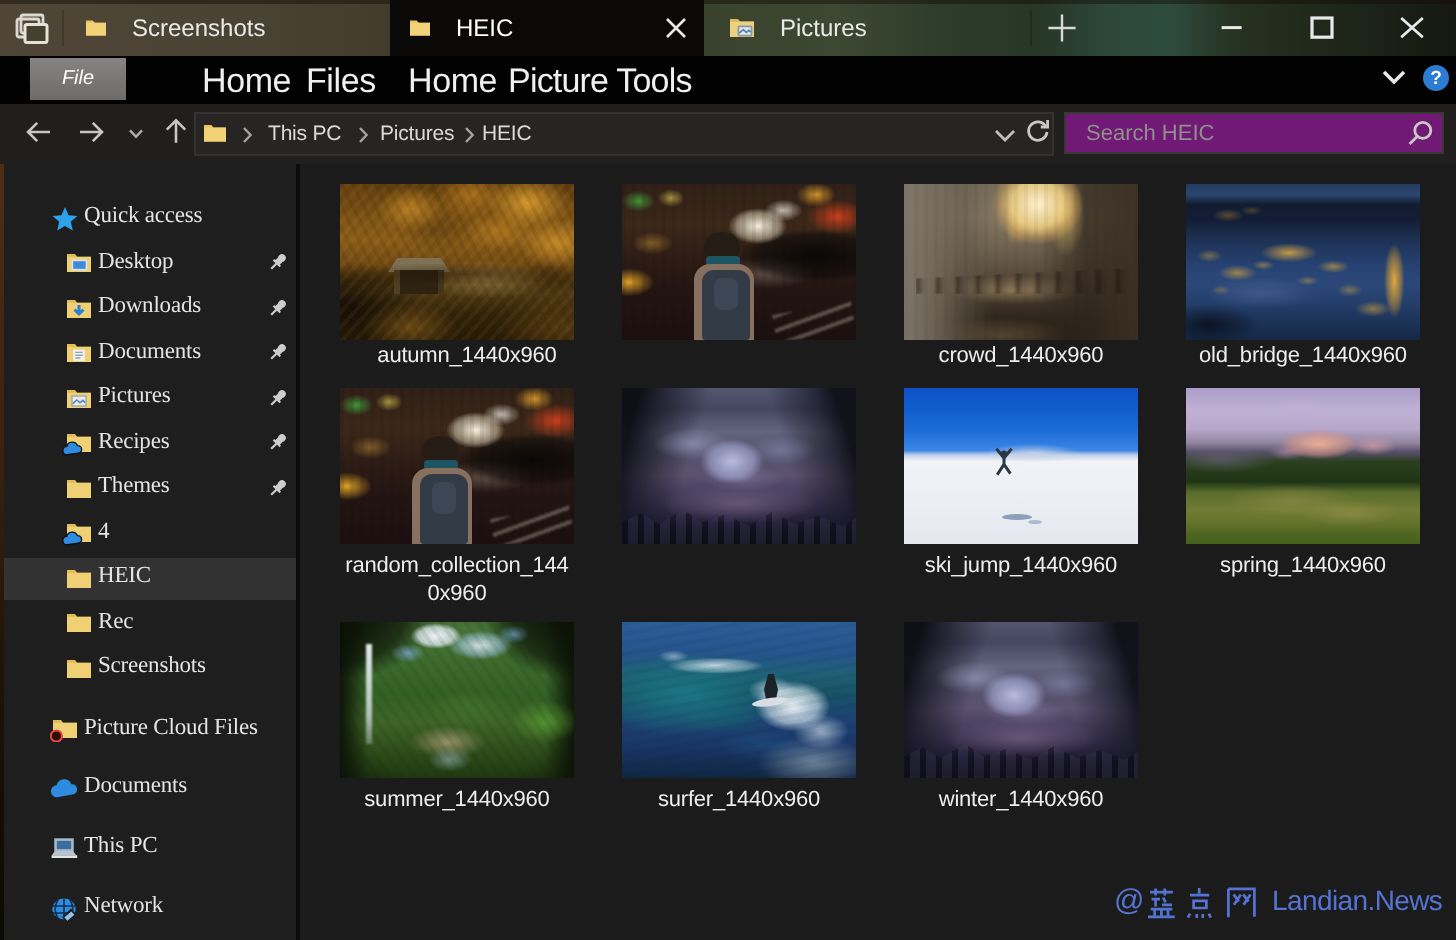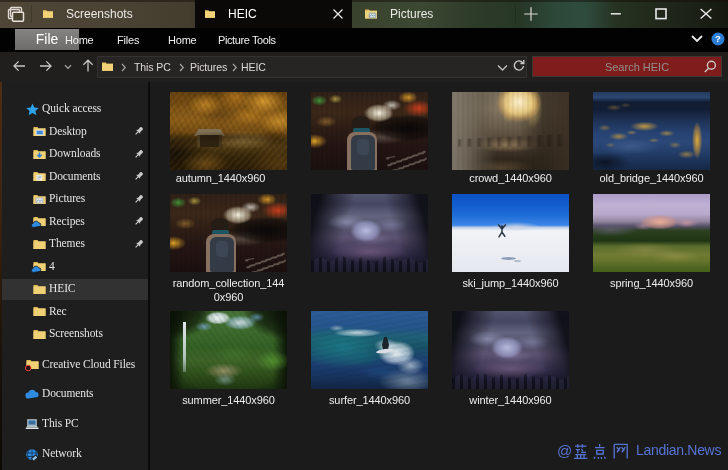--- a/index.html
+++ b/index.html
@@ -12,31 +12,31 @@
     background:linear-gradient(90deg,#4f4637 0px,#4a4233 120px,#443c2d 190px,
       #3a3a2a 200px,#39422d 352px,#3c4832 420px,#2e3c2a 470px,#273726 520px,
       #2d4839 555px,#2e4c3e 585px,#263322 615px,#222a1c 650px,#1c2217 690px,#15190f 728px);}
   #tabbar::before{content:"";position:absolute;left:0;top:0;width:728px;height:2px;
     background:rgba(20,12,4,.45);}
   #activetab{position:absolute;left:195px;top:0;width:157px;height:28px;background:#0a0908;}
   .tabtxt{position:absolute;top:0;height:28px;line-height:29px;font-size:12px;color:#eceae6;}
   .tsep{position:absolute;top:5px;width:1px;height:18px;background:rgba(0,0,0,.18);}
   
   #menubar{position:absolute;left:0;top:28px;width:728px;height:24px;background:#020202;}
-  #filebtn{position:absolute;left:15px;top:29px;width:64px;height:21px;
+  #filebtn{position:absolute;left:15px;top:29px;width:48px;height:21px;
     background:linear-gradient(180deg,#868482 0%,#6e6c6a 100%);
-    color:#fff;font-size:14px;text-align:center;line-height:21px;}
-  .mitem{position:absolute;top:28px;height:24px;line-height:25px;font-size:11px;color:#f0f0f0;letter-spacing:-.2px;}
+    color:#fff;font-size:10px;text-align:center;line-height:21px;font-style:italic;}
+  .mitem{position:absolute;top:28px;height:24px;line-height:25px;font-size:17px;color:#f0f0f0;letter-spacing:-.2px;margin-left:36px;}
   
   #addrbar{position:absolute;left:0;top:52px;width:728px;height:30px;background:#211f1e;}
   #addrfield{position:absolute;left:97px;top:56px;width:430px;height:22px;
     background:#272523;border:1px solid #343230;}
   #searchbox{position:absolute;left:532px;top:56px;width:190px;height:21px;
-    background:#7f1d1d;border:1px solid #3a3734;
-    color:#918f8c;font-size:11px;line-height:20px;padding-left:20px;text-align:center;}
+    background:#701a75;border:1px solid #3a3734;
+    color:#918f8c;font-size:11px;line-height:20px;padding-left:10px;}
   .crumb{position:absolute;height:23px;line-height:23px;font-size:10.5px;color:#dcdad8;letter-spacing:-.1px;}
   
   #sidebar{position:absolute;left:0;top:82px;width:148px;height:388px;background:#1e1e1e;}
   #vsep{position:absolute;left:148px;top:82px;width:2px;height:388px;background:#0b0b0b;}
   #content{position:absolute;left:150px;top:82px;width:578px;height:388px;background:#1b1b1b;}
   #selrow{position:absolute;left:0px;top:279px;width:148px;height:21px;background:#323232;}
   .srow{position:absolute;height:21px;line-height:21px;font-size:11.5px;color:#e4e4e4;letter-spacing:-.1px;font-family:Liberation Serif, serif;}
   
   .tile{position:absolute;width:117px;height:78px;overflow:hidden;}
   .lbl{position:absolute;width:141px;text-align:center;font-size:11px;
@@ -236,21 +236,21 @@
       <use href="#fold"></use>
     </svg>
   <div class="srow" style="left:49px;top:323px">Screenshots</div>
 
   <svg class="abs" style="left:25px;top:358px" width="14" height="13" viewBox="0 0 14 13">
       <g transform="translate(1,0)">
         <use href="#fold"></use>
       </g>
     <circle cx="3.2" cy="10" r="2.8" fill="#2a0d0d" stroke="#e8483c" stroke-width="1"></circle>
     </svg>
-  <div class="srow" style="left:42px;top:354px">Creative Cloud Files</div>
+  <div class="srow" style="left:42px;top:354px">Picture Cloud Files</div>
 
   <svg class="abs" style="left:25px;top:388px" width="15" height="13" viewBox="0 0 15 13">
     <path d="M3.6 10.6a3 3 0 0 1-.3-6 3.9 3.9 0 0 1 7.4-.5 2.6 2.6 0 0 1 .5 5.2z" fill="#2f8be0"></path>
     </svg>
   <div class="srow" style="left:42px;top:383px">Documents</div>
 
   <svg class="abs" style="left:25px;top:418px" width="15" height="13" viewBox="0 0 15 13">
     <path d="M2.5 1.5h9v6h-9z" fill="#cdd6de" stroke="#9fb0bd" stroke-width=".8"></path>
     <path d="M3.3 2.3h7.4v4.4H3.3z" fill="#3a6f9f"></path>
     <path d="M1 9.5l1.5-2h9l1.5 2z" fill="#b9c4cc"></path>
@@ -314,21 +314,21 @@
     <div class="abs" style="left:0;top:0;width:117px;height:78px;background:
       repeating-linear-gradient(63deg,rgba(42,24,6,.10) 0 2px,transparent 2px 5px),
       repeating-linear-gradient(-48deg,rgba(245,185,85,.06) 0 2px,transparent 2px 5px);"></div>
     <div class="abs" style="left:24px;top:37px;width:31px;height:7px;background:#7f7153;
       clip-path:polygon(0 100%,15% 0,85% 0,100% 100%);filter:blur(.3px);"></div>
     <div class="abs" style="left:27px;top:43px;width:25px;height:12px;background:#2e2210;
       box-shadow:inset 3px 0 0 rgba(120,100,60,.45), inset -3px 0 0 rgba(120,100,60,.3);filter:blur(.3px);"></div>
     <div class="abs" style="left:0;top:40px;width:117px;height:10px;background:
       radial-gradient(70px 7px at 52% 50%,rgba(28,17,5,.45),transparent 85%);"></div>
   </div>
-  <div class="lbl" style="left:150px;top:171px">autumn_1440x960</div>
+  <div class="lbl" style="left:163px;top:171px">autumn_1440x960</div>
 
   <div class="tile" style="left:311px;top:92px;background:
     radial-gradient(18px 11px at 58% 27%,#f4eedc,rgba(240,230,200,.45) 60%,transparent 82%),
     radial-gradient(12px 7px at 69% 17%,rgba(245,242,232,.75),transparent 78%),
     radial-gradient(20px 11px at 92% 21%,rgba(215,65,28,.9),transparent 78%),
     radial-gradient(13px 8px at 83% 7%,rgba(235,165,45,.85),transparent 75%),
     radial-gradient(11px 7px at 7% 11%,rgba(66,158,58,.9),transparent 75%),
     radial-gradient(9px 6px at 21% 9%,rgba(225,205,85,.65),transparent 75%),
     radial-gradient(16px 9px at 3% 63%,rgba(240,175,40,.9),transparent 78%),
     radial-gradient(13px 7px at 13% 38%,rgba(200,150,60,.5),transparent 80%),

